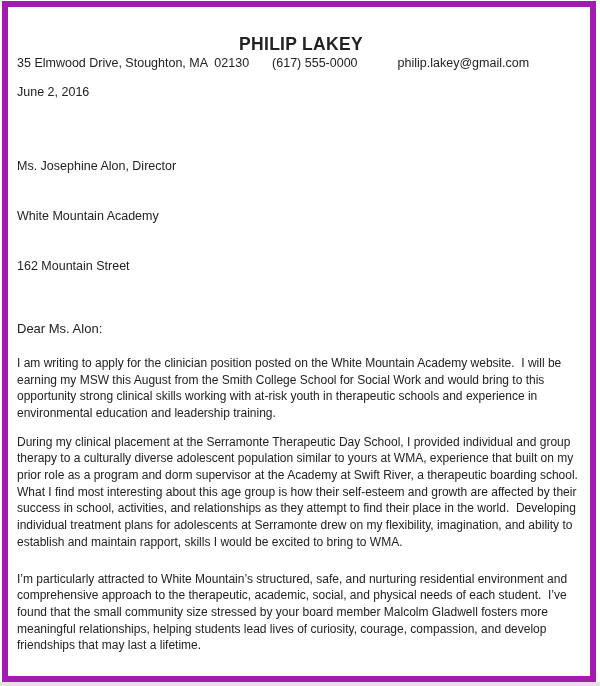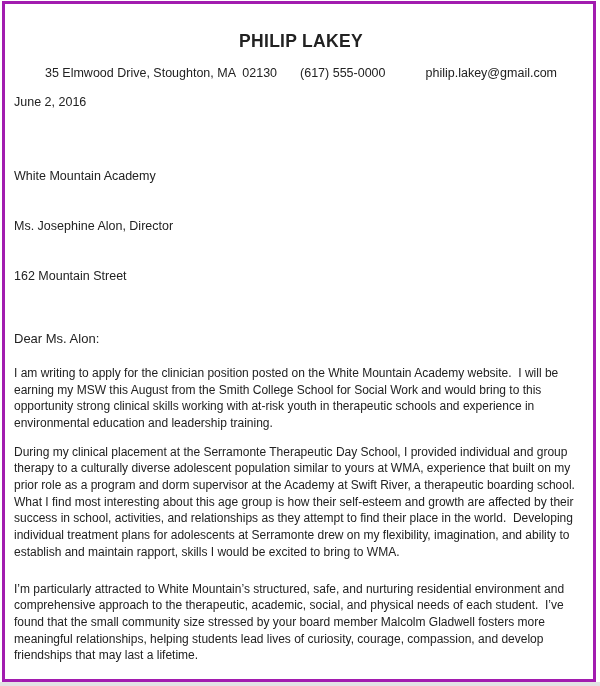--- a/index.html
+++ b/index.html
@@ -16,38 +16,36 @@
     overflow: hidden;
   }
   .page {
     position: absolute;
     left: 2px;
     top: 1px;
     right: 4px;
     bottom: 4px;
     box-sizing: border-box;
     background: #ffffff;
-    border: 3px solid #a21caf;
+    border: 6px solid #a21caf;
     padding: 0 5px 0 9px;
     overflow: hidden;
   }
   .name {
     margin: 26px 0 0 0;
     font-size: 17.5px;
     line-height: 22px;
     font-weight: bold;
     text-align: center;
     letter-spacing: 0.3px;
   }
   .contact {
-    margin-top: 13px;
     font-size: 12.5px;
     line-height: 16.7px;
     display: flex;
-    justify-content: center;
     white-space: pre;
   }
   .contact .phone { margin-left: 23px; }
   .contact .email { margin-left: 20px; padding-left: 20px; }
   .date-line {
     margin-top: 12px;
     font-size: 12.5px;
     line-height: 16.7px;
   }
   .recipient {
@@ -88,22 +86,22 @@
 
   <div class="contact">
     <span class="addr">35 Elmwood Drive, Stoughton, MA  02130</span>
     <span class="phone">(617) 555-0000</span>
     <span class="email">philip.lakey@gmail.com</span>
   </div>
 
   <div class="date-line">June 2, 2016</div>
 
   <div class="recipient">
+    <div>Ms. Josephine Alon, Director</div>
     <div>White Mountain Academy</div>
-    <div>Ms. Josephine Alon, Director</div>
     <div>162 Mountain Street</div>
   </div>
 
   <div class="salutation">Dear Ms. Alon:</div>
 
   <p class="para p1">I am writing to apply for the clinician position posted on the White Mountain Academy website.  I will be earning my MSW this August from the Smith College School for Social Work and would bring to this opportunity strong clinical skills working with at-risk youth in therapeutic schools and experience in environmental education and leadership training.</p>
 
   <p class="para p2">During my clinical placement at the Serramonte Therapeutic Day School, I provided individual and group therapy to a culturally diverse adolescent population similar to yours at WMA, experience that built on my prior role as a program and dorm supervisor at the Academy at Swift River, a therapeutic boarding school. What I find most interesting about this age group is how their self-esteem and growth are affected by their success in school, activities, and relationships as they attempt to find their place in the world.  Developing individual treatment plans for adolescents at Serramonte drew on my flexibility, imagination, and ability to establish and maintain rapport, skills I would be excited to bring to WMA.</p>
 
   <p class="para p3">I’m particularly attracted to White Mountain’s structured, safe, and nurturing residential environment and comprehensive approach to the therapeutic, academic, social, and physical needs of each student.  I’ve found that the small community size stressed by your board member Malcolm Gladwell fosters more meaningful relationships, helping students lead lives of curiosity, courage, compassion, and develop friendships that may last a lifetime.</p>

